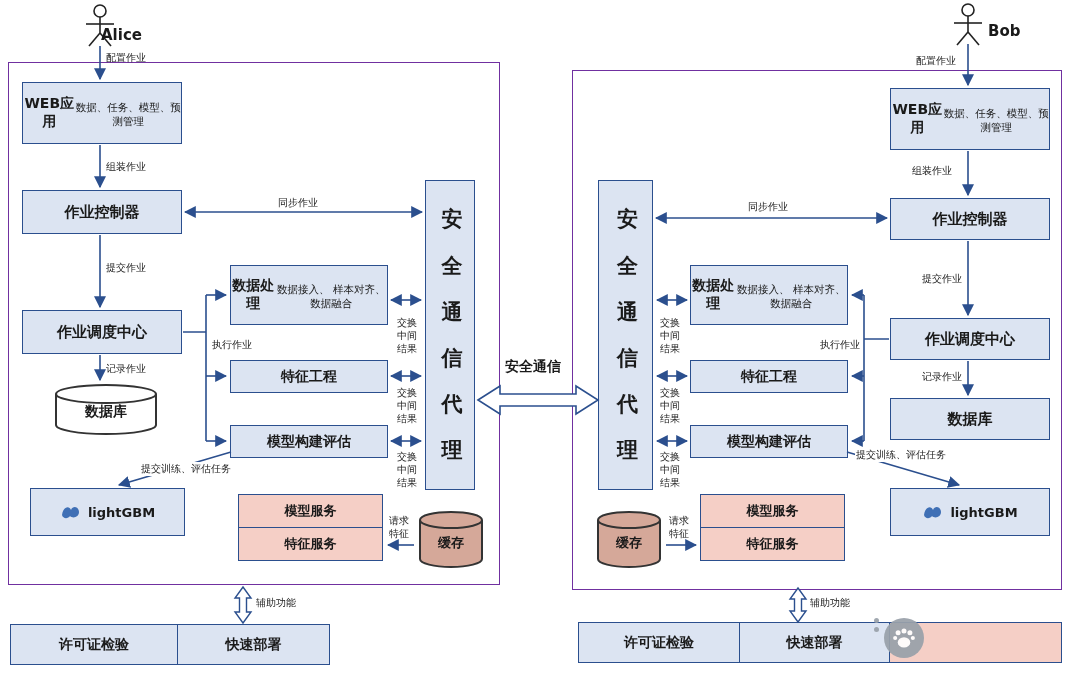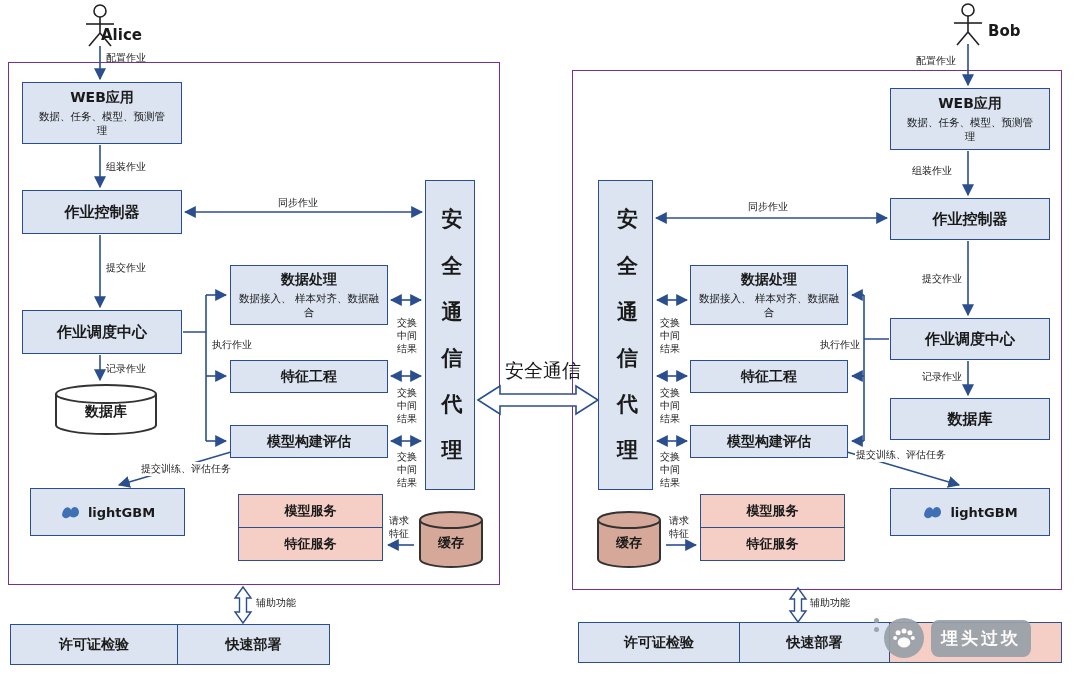--- a/index.html
+++ b/index.html
@@ -4,38 +4,38 @@
 <style>
   html,body{margin:0;padding:0;background:#fff;}
   .stage{
     position:relative;width:1080px;height:687px;background:#ffffff;
     font-family:"DejaVu Sans","Liberation Sans",sans-serif;color:#1a1a1a;
     overflow:hidden;
   }
   .purple{position:absolute;border:1.6px solid #7030a0;background:transparent;z-index:1;box-sizing:border-box;}
   .box{
     position:absolute;background:#dce4f2;border:1.6px solid #2b4f8e;
-    display:flex;flex-direction:column;align-items:center;justify-content:center;
+    display:flex;align-items:center;justify-content:center;
     text-align:center;box-sizing:border-box;z-index:2;
   }
   .box.pink{background:#f5cfc6;}
   .title15{font-size:15px;font-weight:700;}
   .title14{font-size:14px;font-weight:700;}
   .title13{font-size:13px;font-weight:700;}
   .sub{font-size:10.5px;font-weight:400;line-height:1.3;margin-top:3px;}
   .subw{width:128px;}
   .subw2{width:140px;}
   .vtext{
     width:17px;word-break:break-all;white-space:normal;line-height:2.2;
     font-size:21px;font-weight:700;text-align:center;
   }
   .lbl{position:absolute;font-size:10px;color:#222;white-space:nowrap;z-index:4;}
   .lbl.bg{background:#fff;padding:0 1px;}
   .lbl-wrap{white-space:normal;word-break:break-all;width:22px;text-align:center;line-height:1.3;}
-  .biglbl{position:absolute;font-size:19px;font-weight:400;z-index:4;white-space:nowrap;}
+  .biglbl{position:absolute;font-size:14px;font-weight:700;z-index:4;white-space:nowrap;}
   .actorname{position:absolute;font-size:15px;font-weight:700;z-index:4;white-space:nowrap;}
   .cyl{position:absolute;z-index:2;}
   .cyl .cyltext{position:absolute;left:0;right:0;text-align:center;font-weight:700;z-index:3;}
   .arrows{position:absolute;left:0;top:0;z-index:3;pointer-events:none;}
   .lightgbm-row{display:flex;align-items:center;gap:6px;font-size:13px;font-weight:600;}
   .watermark{
     position:absolute;left:884px;top:612px;width:182px;height:52px;z-index:5;
     display:flex;align-items:center;gap:7px;opacity:0.93;
   }
   .wm-circle{
@@ -287,16 +287,15 @@
         <g fill="#ffffff">
           <circle cx="11" cy="10" r="3.4"></circle>
           <circle cx="19" cy="7.5" r="3.4"></circle>
           <circle cx="27" cy="10" r="3.4"></circle>
           <circle cx="7" cy="17" r="2.8"></circle>
           <circle cx="31" cy="17" r="2.8"></circle>
           <ellipse cx="19" cy="23" rx="8.5" ry="7"></ellipse>
         </g>
       </svg>
     </div>
-    <div class="wm-pill">埋头过坎</div>
   </div>
 
 </div>
 
 </body></html>

